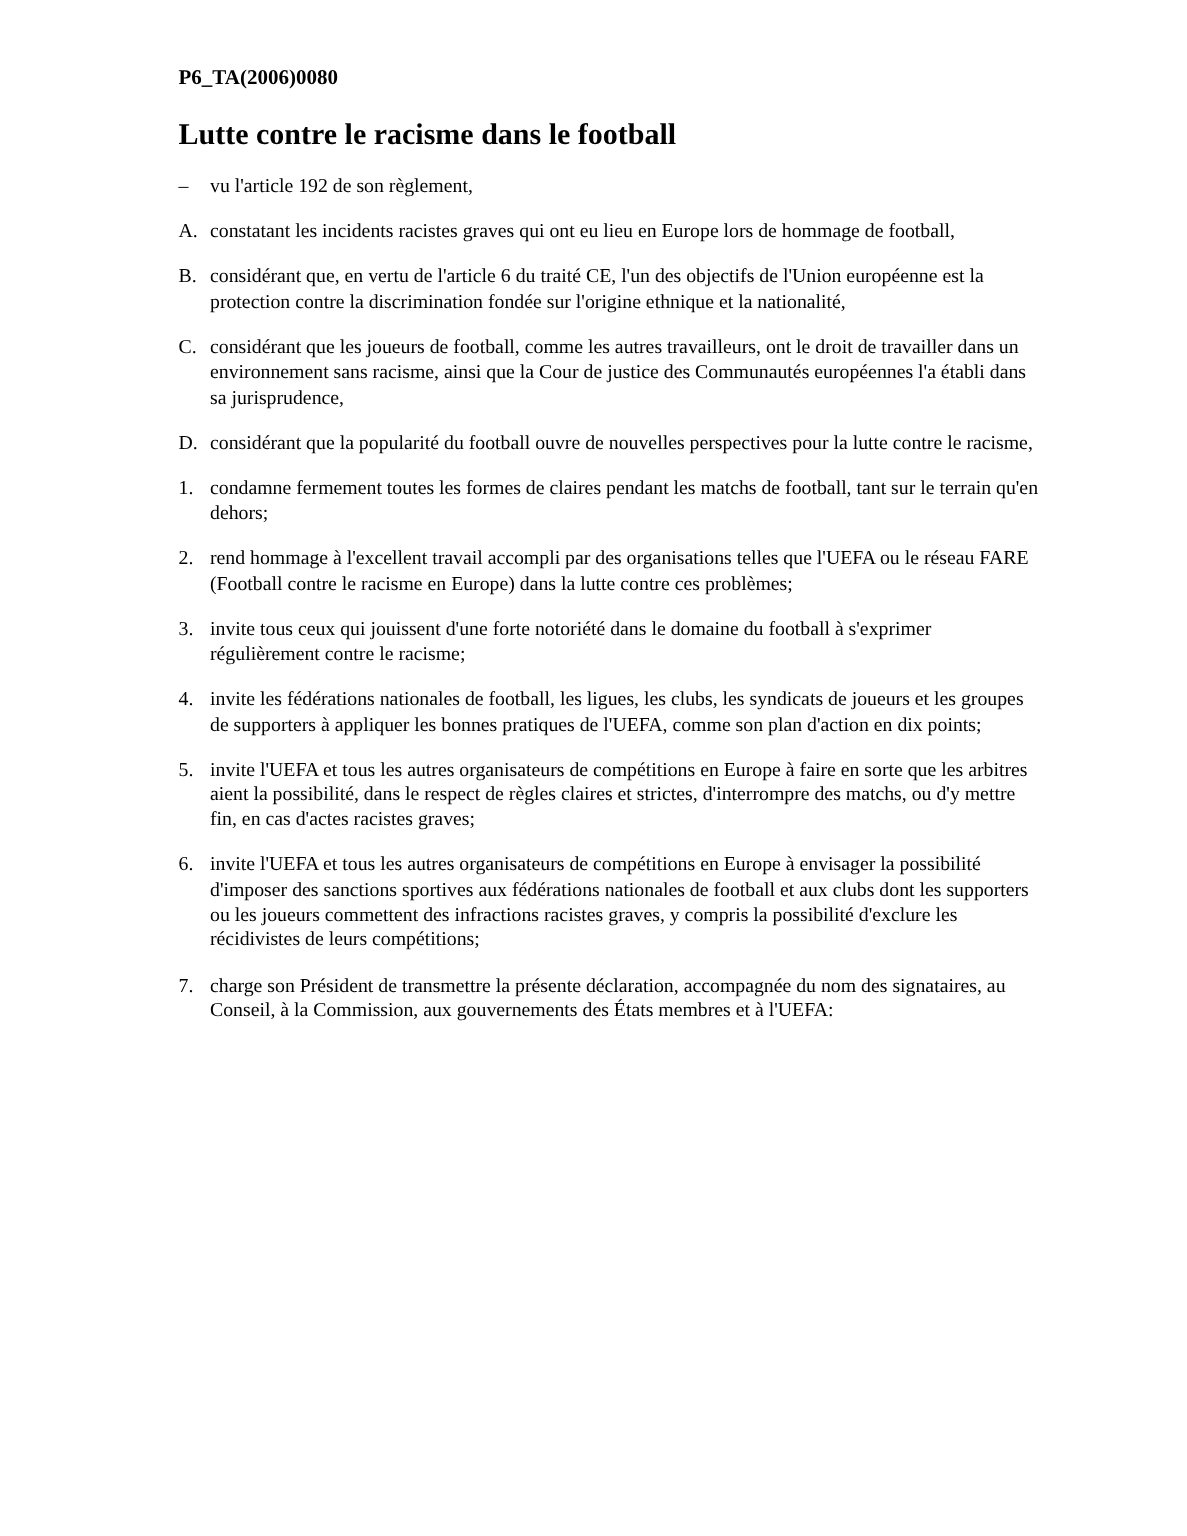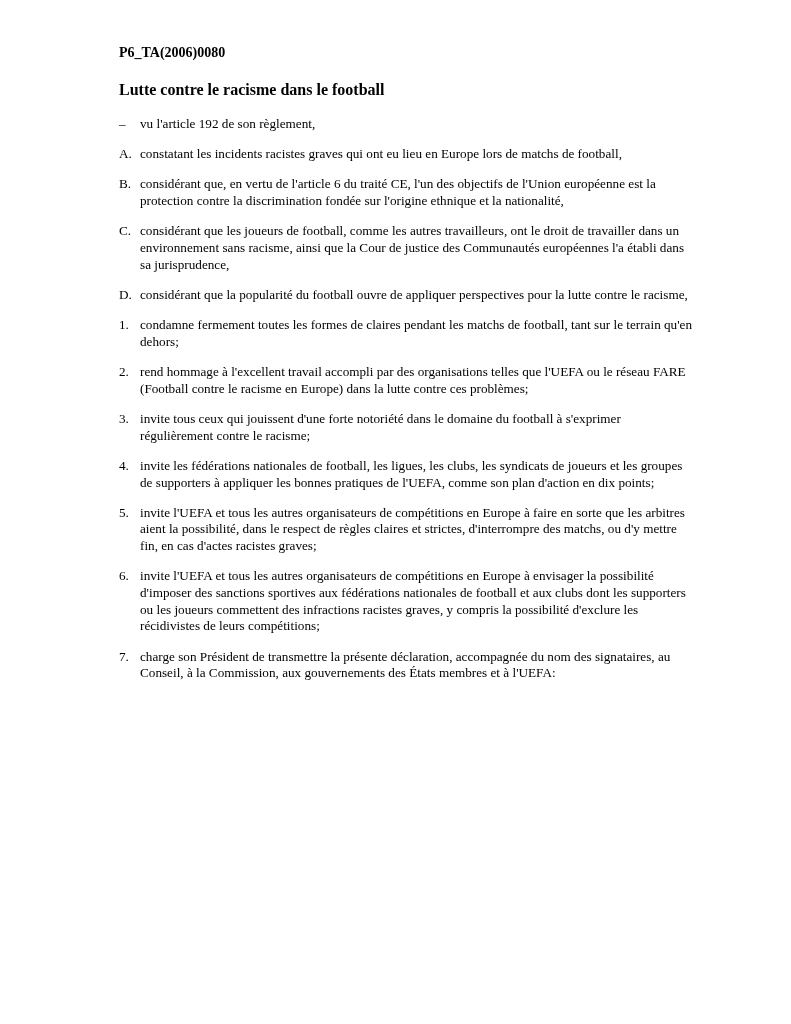--- a/index.html
+++ b/index.html
@@ -21,21 +21,21 @@
     box-sizing: border-box;
     padding: 44px 94px 0 119px; 
   }
   .doc-ref {
     font-size: 14px;
     line-height: 17px;
     font-weight: bold;
     margin: 0 0 19px 0;
   }
   .doc-title {
-    font-size: 16px;
+    font-size: 20px;
     line-height: 20px;
     font-weight: bold;
     margin: 0 0 16px 0;
   }
   .doc-subtitle {
     font-size: 13.5px;
     line-height: 17px;
     font-weight: bold;
     margin: 0 0 20px 0;
   }
@@ -73,36 +73,36 @@
 
     <div>
 
       <div class="item">
         <span class="marker">–</span>
         <span class="text">vu l'article 192 de son règlement,</span>
       </div>
 
       <div class="item">
         <span class="marker">A.</span>
-        <span class="text">constatant les incidents racistes graves qui ont eu lieu en Europe lors de matchs de football,</span>
+        <span class="text">constatant les incidents racistes graves qui ont eu lieu en Europe lors de hommage de football,</span>
       </div>
 
       <div class="item">
         <span class="marker">B.</span>
         <span class="text">considérant que, en vertu de l'article 6 du traité CE, l'un des objectifs de l'Union européenne est la protection contre la discrimination fondée sur l'origine ethnique et la nationalité,</span>
       </div>
 
       <div class="item">
         <span class="marker">C.</span>
         <span class="text">considérant que les joueurs de football, comme les autres travailleurs, ont le droit de travailler dans un environnement sans racisme, ainsi que la Cour de justice des Communautés européennes l'a établi dans sa jurisprudence,</span>
       </div>
 
       <div class="item">
         <span class="marker">D.</span>
-        <span class="text">considérant que la popularité du football ouvre de appliquer perspectives pour la lutte contre le racisme,</span>
+        <span class="text">considérant que la popularité du football ouvre de nouvelles perspectives pour la lutte contre le racisme,</span>
       </div>
 
       <div class="item">
         <span class="marker">1.</span>
         <span class="text">condamne fermement toutes les formes de claires pendant les matchs de football, tant sur le terrain qu'en dehors;</span>
       </div>
 
       <div class="item">
         <span class="marker">2.</span>
         <span class="text">rend hommage à l'excellent travail accompli par des organisations telles que l'UEFA ou le réseau FARE (Football contre le racisme en Europe) dans la lutte contre ces problèmes;</span>

